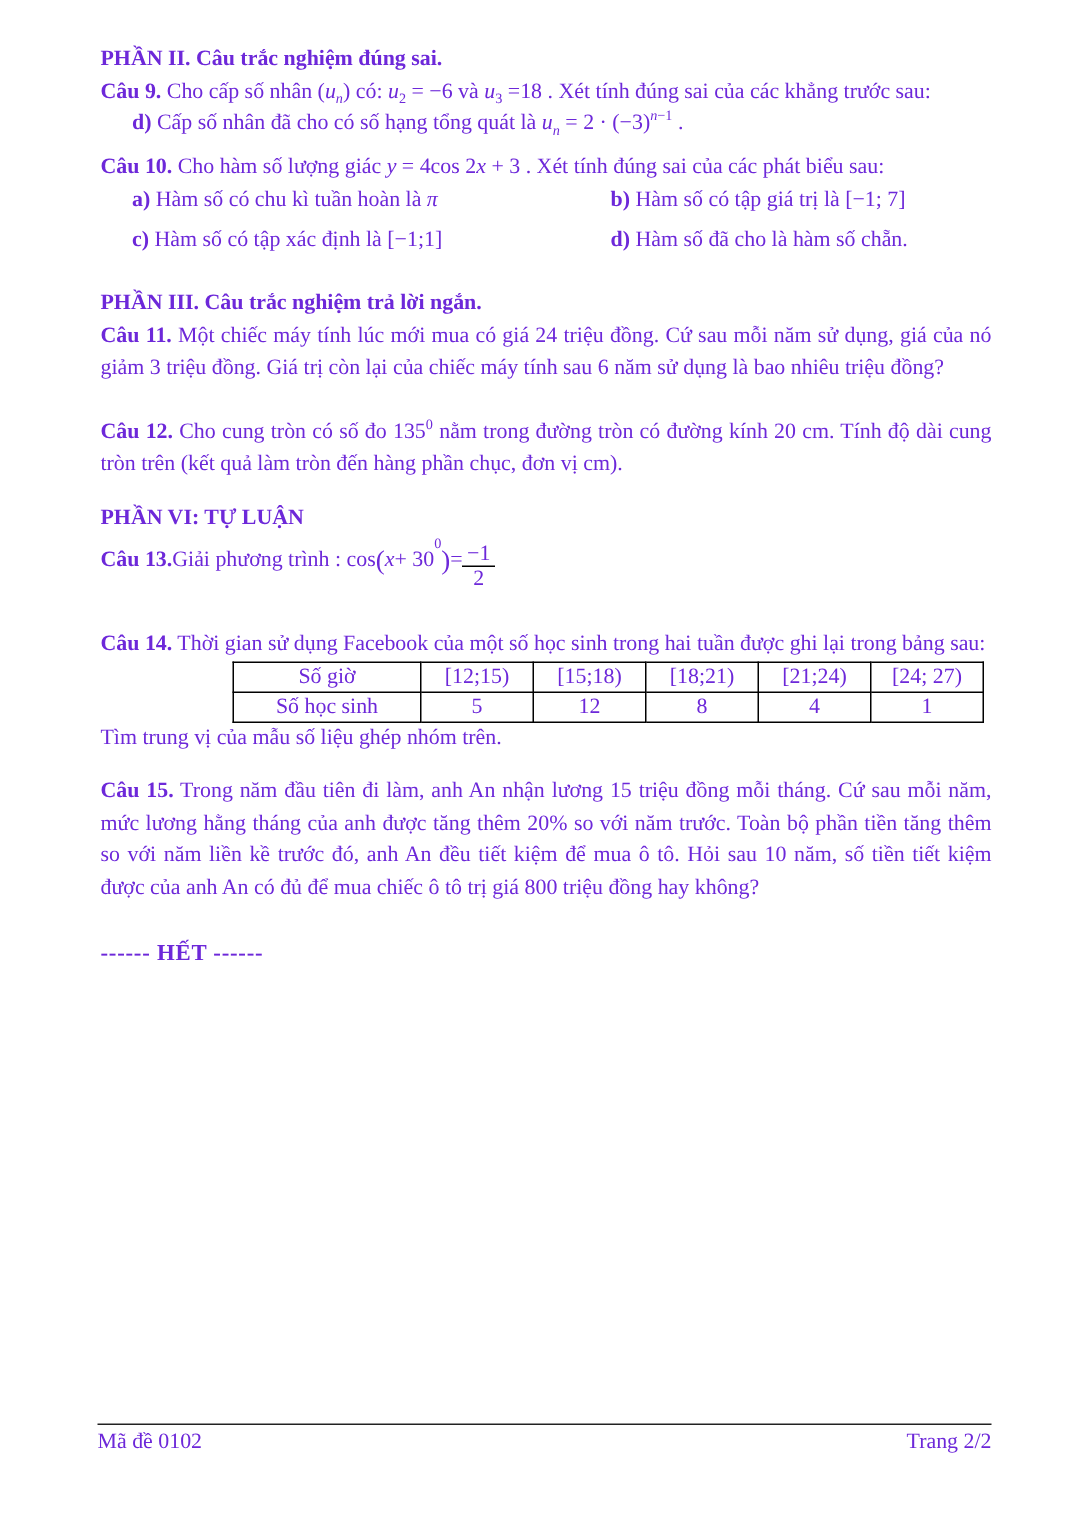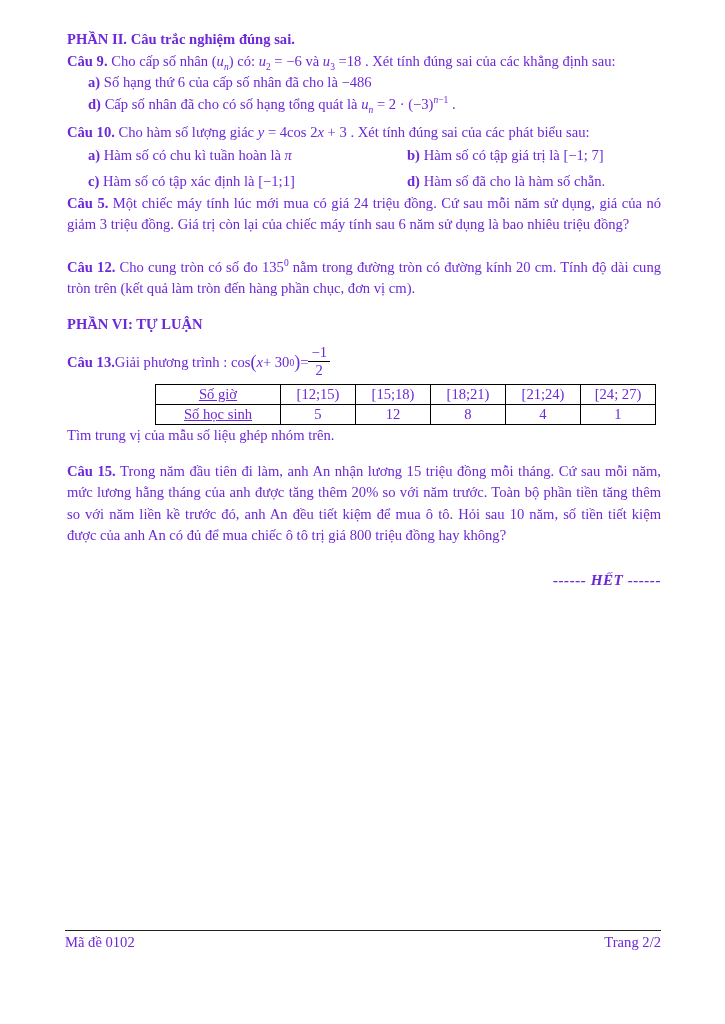--- a/index.html
+++ b/index.html
@@ -19,82 +19,83 @@
   .mi{font-style:italic;}
   .ind{padding-left:21px;}
   sub{font-size:9.5px;line-height:0;}
   sup{font-size:9.5px;line-height:0;}
   .lp{font-size:18px;}
   .twocol{display:grid;grid-template-columns:340px 1fr;row-gap:5px;margin-top:1px;}
   .twocol p{text-align:left;}
   .frac{display:inline-block;vertical-align:middle;text-align:center;line-height:1.12;position:relative;top:-2px;}
   .frac .num{display:block;border-bottom:1px solid #000;padding:0 3px;}
   .frac .den{display:block;}
-  .q13line{text-align:left;margin-top:7px;height:42px;display:flex;align-items:center;}
+  .q13line{text-align:left;margin-top:7px;height:42px;display:flex;}
   .gap-sm{margin-top:7px;}
   .gap-md{margin-top:14px;}
   .gap-lg{margin-top:21px;}
   table.data{border-collapse:collapse;margin:0 0 0 88px;}
   table.data td{
     border:1px solid #000;
     height:19px;padding:0 4px;
     text-align:center;vertical-align:middle;
     min-width:66px;
   }
-  table.data td.first{min-width:116px;text-decoration:underline;}
+  table.data td.first{min-width:116px;}
   .end-marker{
-    text-align:right;font-weight:bold;font-style:italic;
+    text-align:left;font-weight:bold;
     font-size:15.2px;margin-top:22px;letter-spacing:0.5px;
   }
   .footer{
-    position:absolute;left:65px;top:930px;width:596px;
+    position:absolute;left:65px;top:949px;width:596px;
     border-top:1.4px solid #222;
     display:flex;justify-content:space-between;
     padding-top:3px;font-size:14.6px;
   }
 </style>
 </head>
 <body>
 
 <div class="page">
   <div class="content">
 
     <p class="bold-line">PHẦN II. Câu trắc nghiệm đúng sai.</p>
-    <p><span class="b">Câu 9.</span><span> Cho cấp số nhân </span><span>(</span><span class="mi">u</span><sub class="mi">n</sub><span>)</span><span> có: </span><span class="mi">u</span><sub>2</sub><span> = −6</span><span> và </span><span class="mi">u</span><sub>3</sub><span> =18</span><span> . Xét tính đúng sai của các khẳng định sau:</span></p>
-    <p class="ind"><span class="b">a)</span><span> Số hạng thứ 6 của cấp số nhân đã cho là −486</span></p>
+    <p><span class="b">Câu 9.</span><span> Cho cấp số nhân </span><span>(</span><span class="mi">u</span><sub class="mi">n</sub><span>)</span><span> có: </span><span class="mi">u</span><sub>2</sub><span> = −6</span><span> và </span><span class="mi">u</span><sub>3</sub><span> =18</span><span> . Xét tính đúng sai của các khẳng trước sau:</span></p>
     <p class="ind"><span class="b">d)</span><span> Cấp số nhân đã cho có số hạng tổng quát là </span><span class="mi">u</span><sub class="mi">n</sub><span> = 2 · (−3)</span><sup><span class="mi">n</span><span>−1</span></sup><span> .</span></p>
 
     <p class="gap-sm"><span class="b">Câu 10.</span><span> Cho hàm số lượng giác </span><span class="mi">y</span><span> = 4cos 2</span><span class="mi">x</span><span> + 3</span><span> . Xét tính đúng sai của các phát biểu sau:</span></p>
     <div class="twocol">
       <p class="ind"><span class="b">a)</span><span> Hàm số có chu kì tuần hoàn là </span><span class="mi">π</span></p>
       <p><span class="b">b)</span><span> Hàm số có tập giá trị  là </span><span>[−1; 7]</span></p>
       <p class="ind"><span class="b">c)</span><span> Hàm số có tập xác định là </span><span>[−1;1]</span></p>
       <p><span class="b">d)</span><span> Hàm số đã cho là hàm số chẵn.</span></p>
     </div>
 
-    <p><span class="b">Câu 5.</span><span> Một chiếc máy tính lúc mới mua có giá 24  triệu đồng. Cứ sau mỗi năm sử dụng, giá của nó giảm 3 triệu đồng. Giá trị còn lại của chiếc máy tính sau 6 năm sử dụng là bao nhiêu triệu đồng?</span></p>
+    <p class="bold-line gap-lg">PHẦN III. Câu trắc nghiệm trả lời ngắn.</p>
+    <p><span class="b">Câu 11.</span><span> Một chiếc máy tính lúc mới mua có giá 24  triệu đồng. Cứ sau mỗi năm sử dụng, giá của nó giảm 3 triệu đồng. Giá trị còn lại của chiếc máy tính sau 6 năm sử dụng là bao nhiêu triệu đồng?</span></p>
 
     <p class="gap-lg"><span class="b">Câu 12.</span><span> Cho cung tròn có số đo 135</span><sup>0</sup><span> nằm trong đường tròn có đường kính 20 cm. Tính độ dài cung tròn trên (kết quả làm tròn đến hàng phần chục, đơn vị cm).</span></p>
 
     <p class="bold-line gap-md">PHẦN VI: TỰ LUẬN</p>
     <p class="q13line">
         <span class="b">Câu 13.</span>
         <span> Giải phương trình :   cos</span>
         <span class="lp">(</span>
         <span class="mi">x</span>
         <span> + 30</span>
         <sup>0</sup>
         <span class="lp">)</span>
         <span> = </span>
         <span class="frac">
           <span class="num">−1</span>
           <span class="den">2</span>
         </span>
       </p>
 
+    <p class="gap-md"><span class="b">Câu 14.</span><span> Thời gian sử dụng Facebook của một số học sinh trong hai tuần được ghi lại trong bảng sau:</span></p>
     <table class="data">
       <tbody>
           <tr>
         <td class="first">Số giờ</td>
         <td>[12;15)</td>
         <td>[15;18)</td>
         <td>[18;21)</td>
         <td>[21;24)</td>
         <td>[24; 27)</td>
       </tr>

